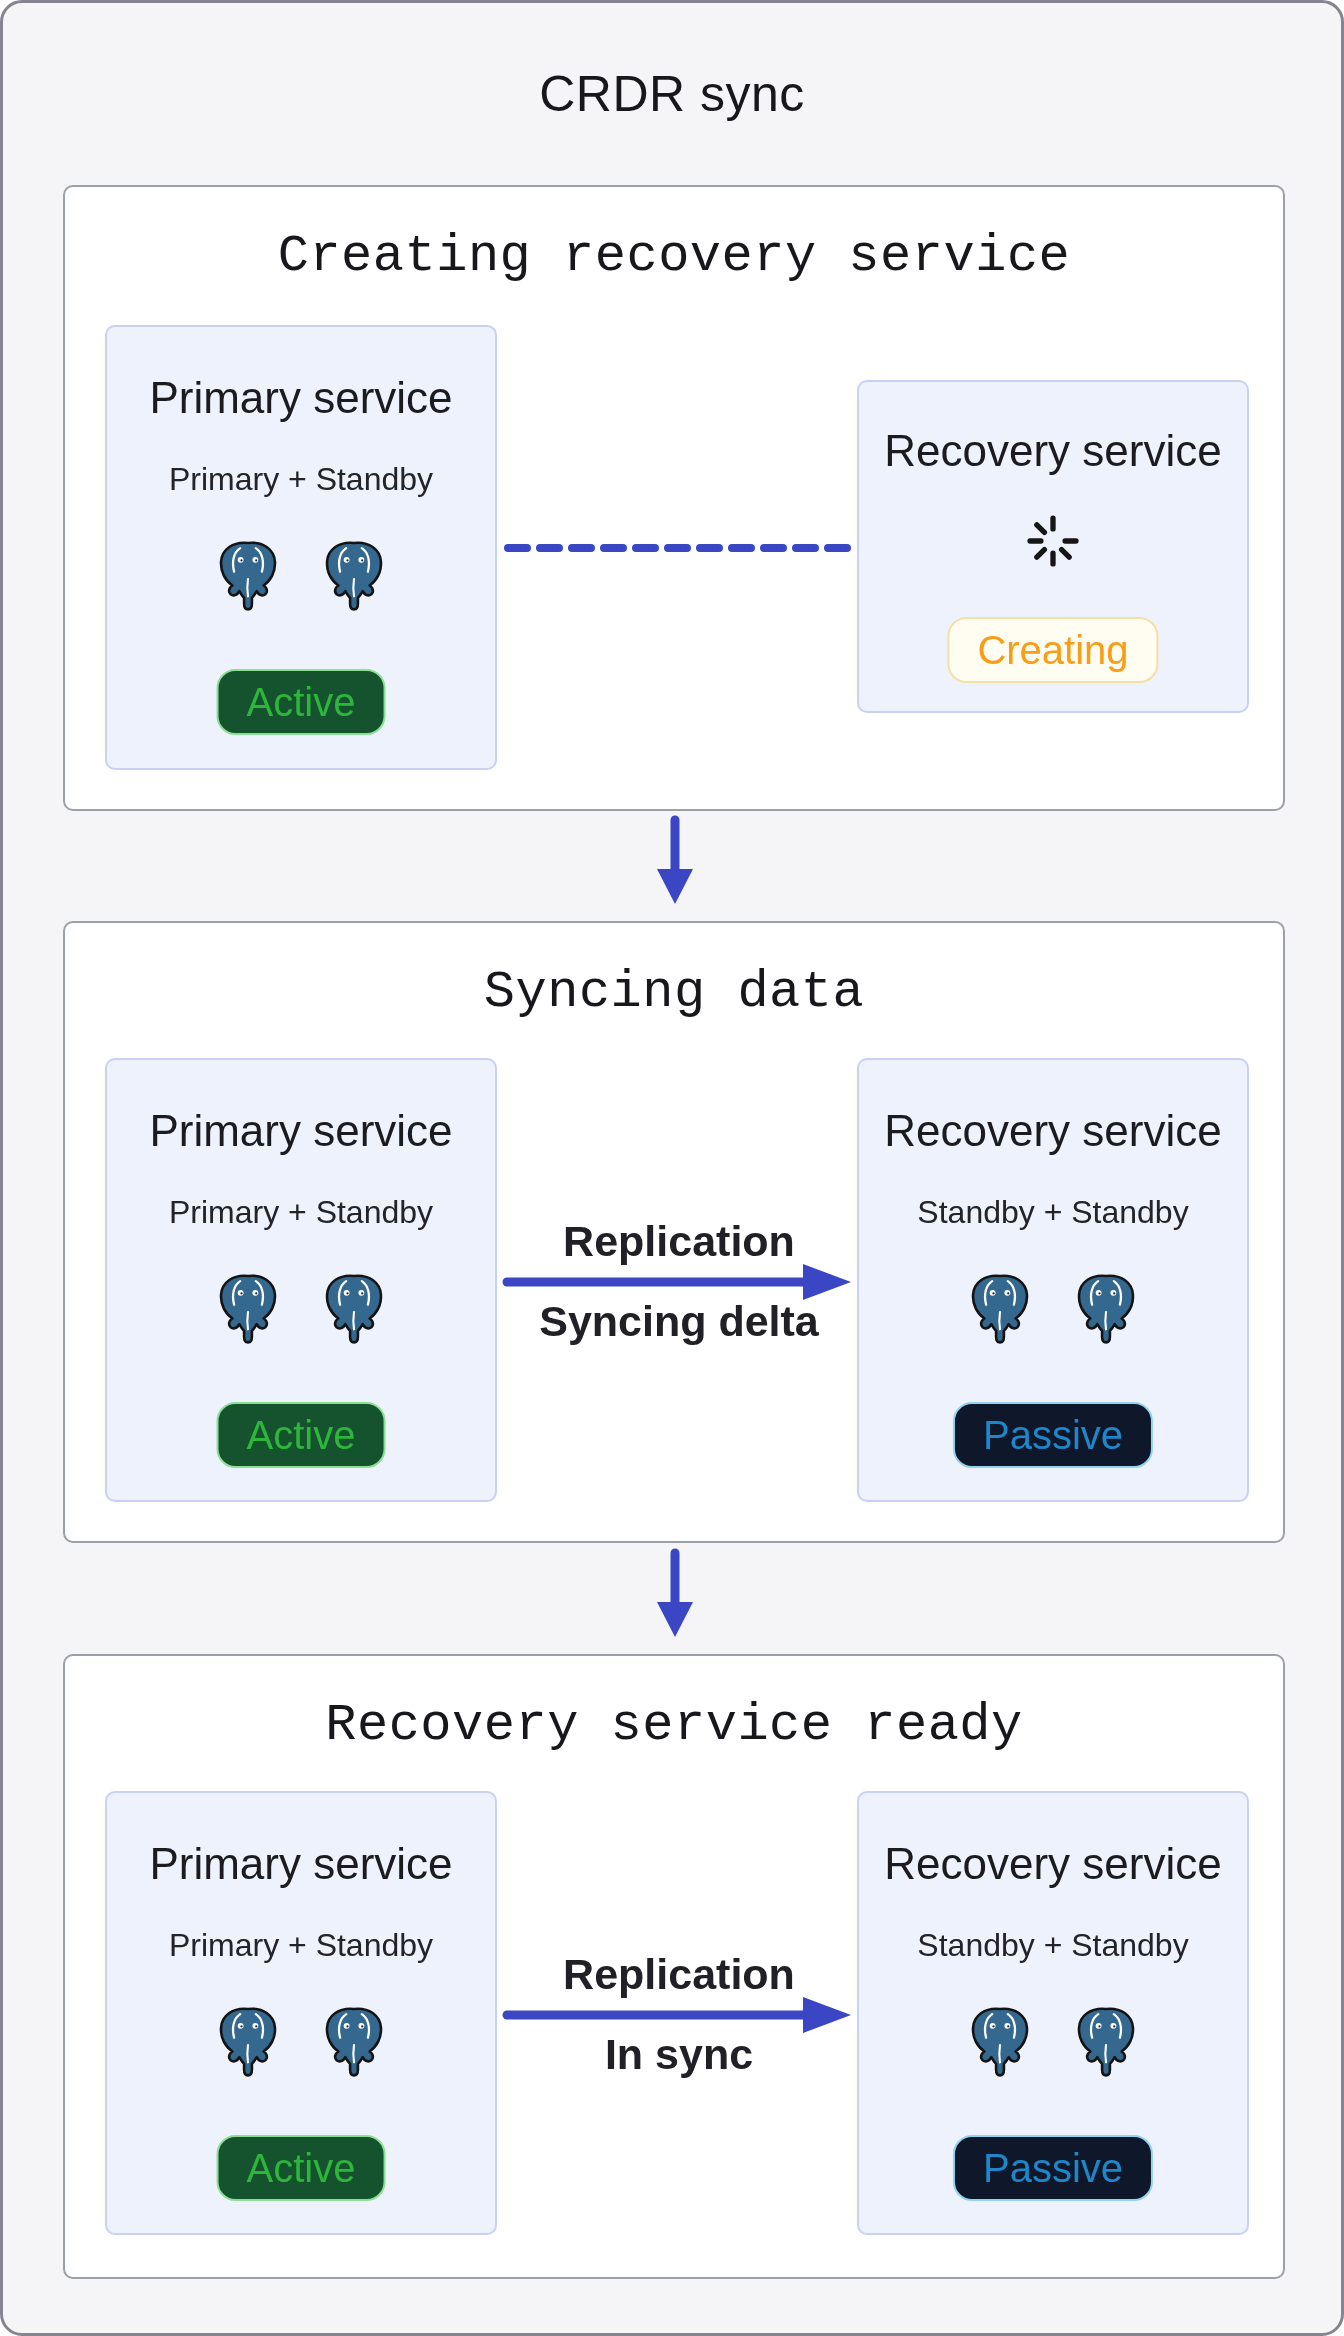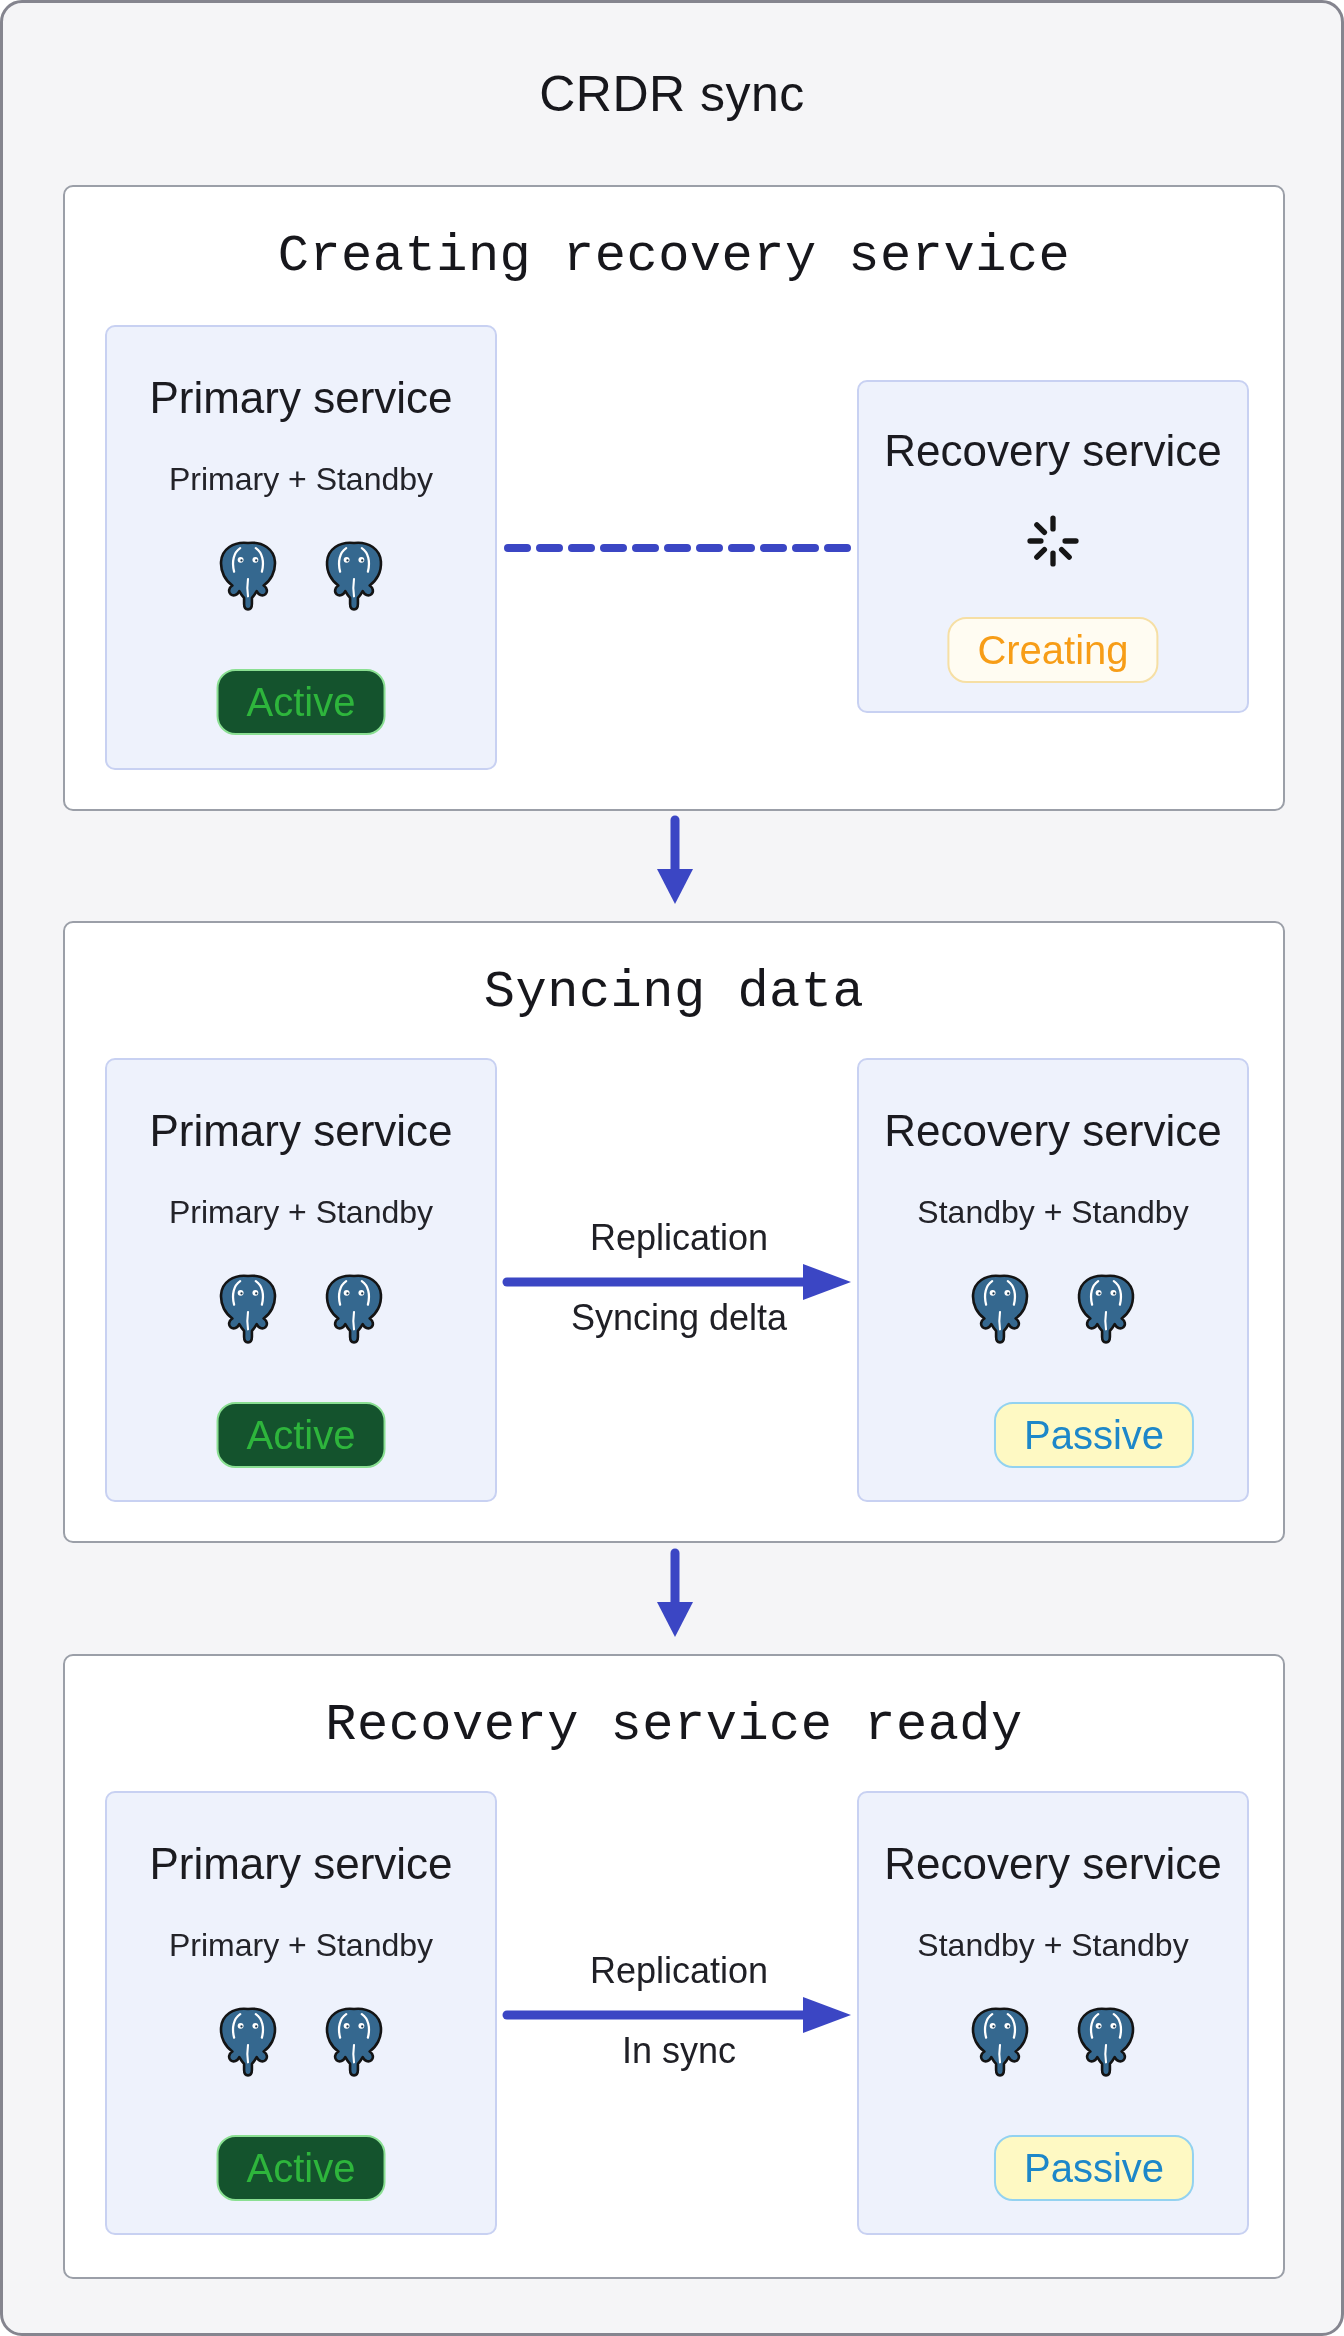--- a/index.html
+++ b/index.html
@@ -45,29 +45,29 @@
     display:flex; justify-content:center; gap:40px;
   }
   .elephant { width:66px; height:73px; display:block; }
   .badge {
     position:absolute; top:342px; left:50%; transform:translateX(-50%);
     font-size:40px; line-height:1.15; padding:8px 28px; border-radius:19px;
     border:2px solid; white-space:nowrap; background:#fff;
   }
   .badge-active   { color:#2eb53c; border-color:#8adf92; background:#14532d; }
   .badge-creating { color:#f79d17; border-color:#f6dfa4; background:#fffcf2; top:235px; }
-  .badge-passive  { color:#1d87c9; border-color:#93d2f0; background:#fef9c3;margin-left:41px; }
+  .badge-passive  { color:#1d87c9; border-color:#93d2f0; background:#0f172a; }
   .s1 .card-right .card-title { top:44px; }
   .spinner { position:absolute; top:130px; left:50%; transform:translateX(-50%);
              width:58px; height:58px; }
   .connector-dashed { position:absolute; left:436px; top:353px; width:356px; height:16px; }
   .connector-arrow  { position:absolute; left:436px; top:337px; width:356px; height:44px; }
   .connector-label {
     position:absolute; left:436px; width:356px; text-align:center;
-    font-size:36px; color:#202026;
+    font-size:43px; color:#202026;font-weight:bold;
   }
   .connector-label-top    { top:294px; }
   .connector-label-bottom { top:374px; }
   .flow-arrow { position:absolute; left:650px; width:44px; height:92px; }
   .flow-arrow-1 { top:812px; }
   .flow-arrow-2 { top:1545px; }
   .defs { position:absolute; width:0; height:0; overflow:hidden; }
 </style>
 </head>
 <body>

